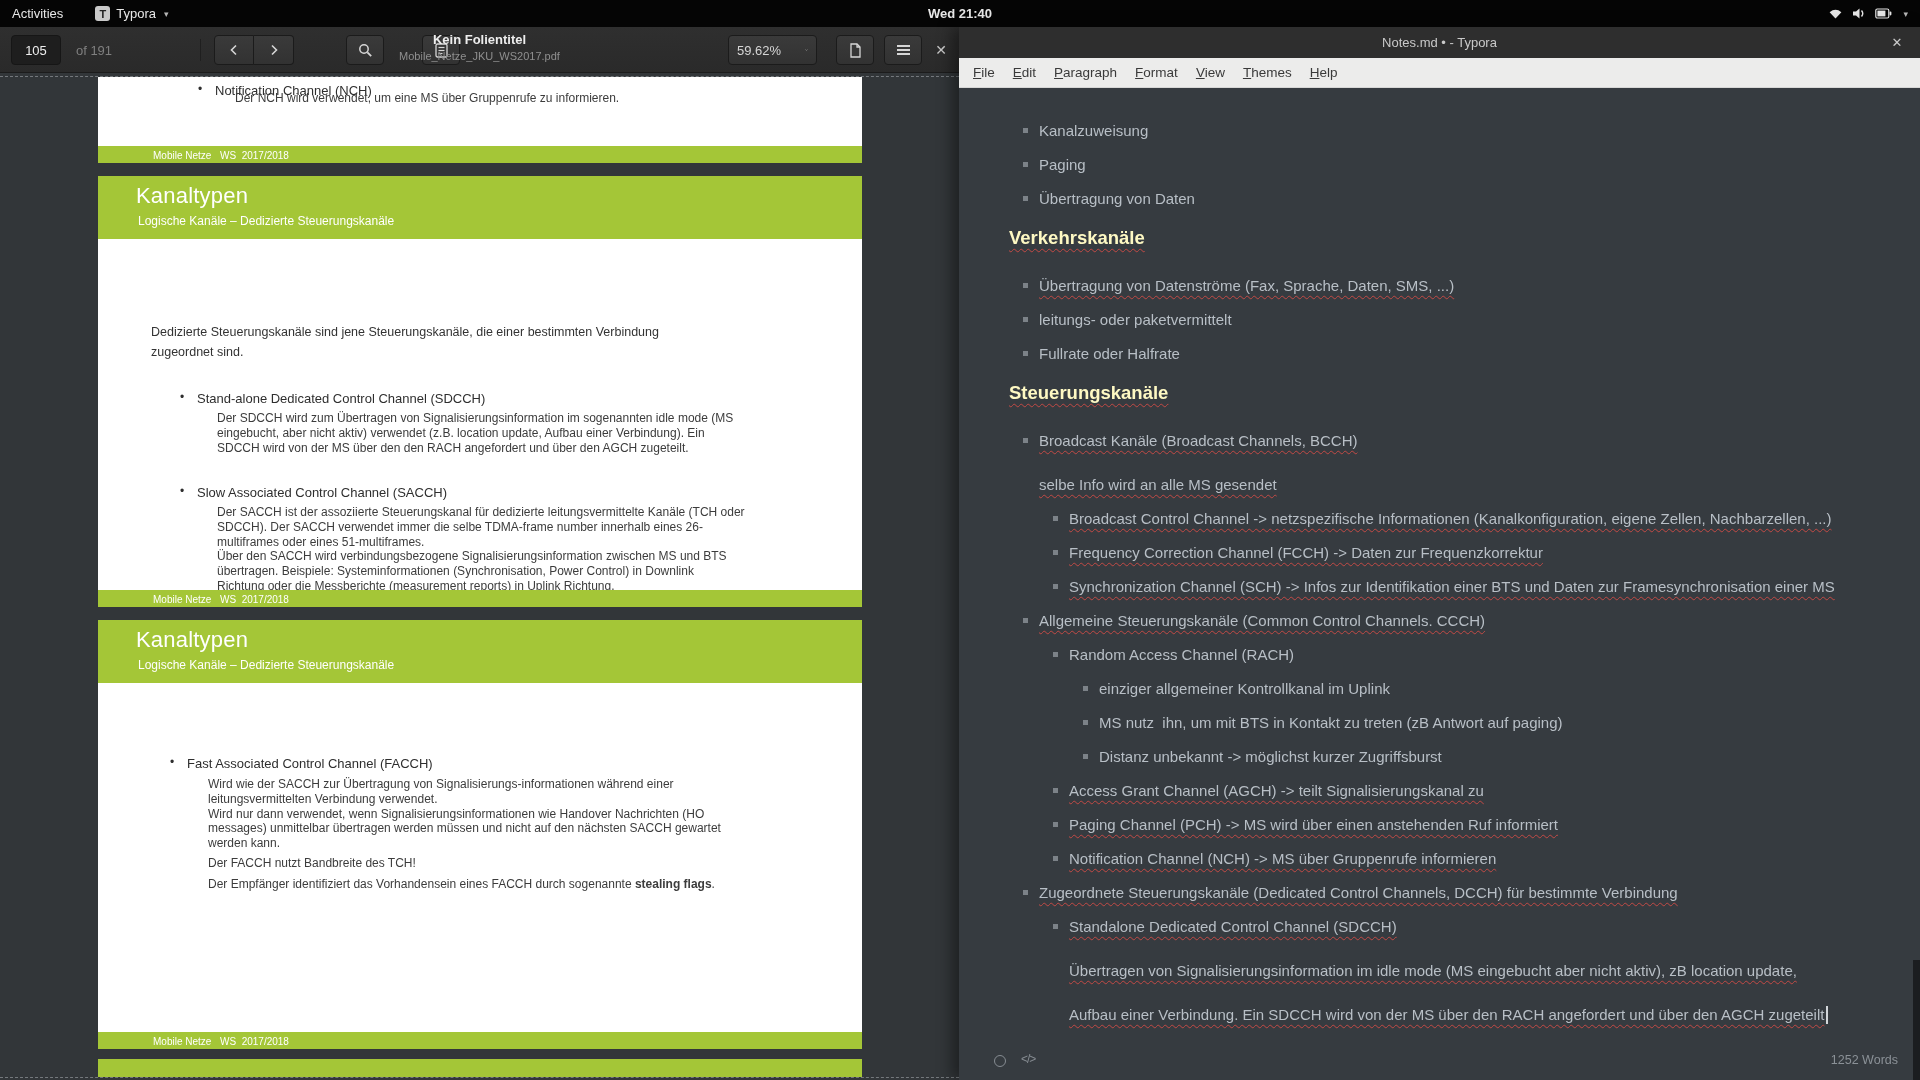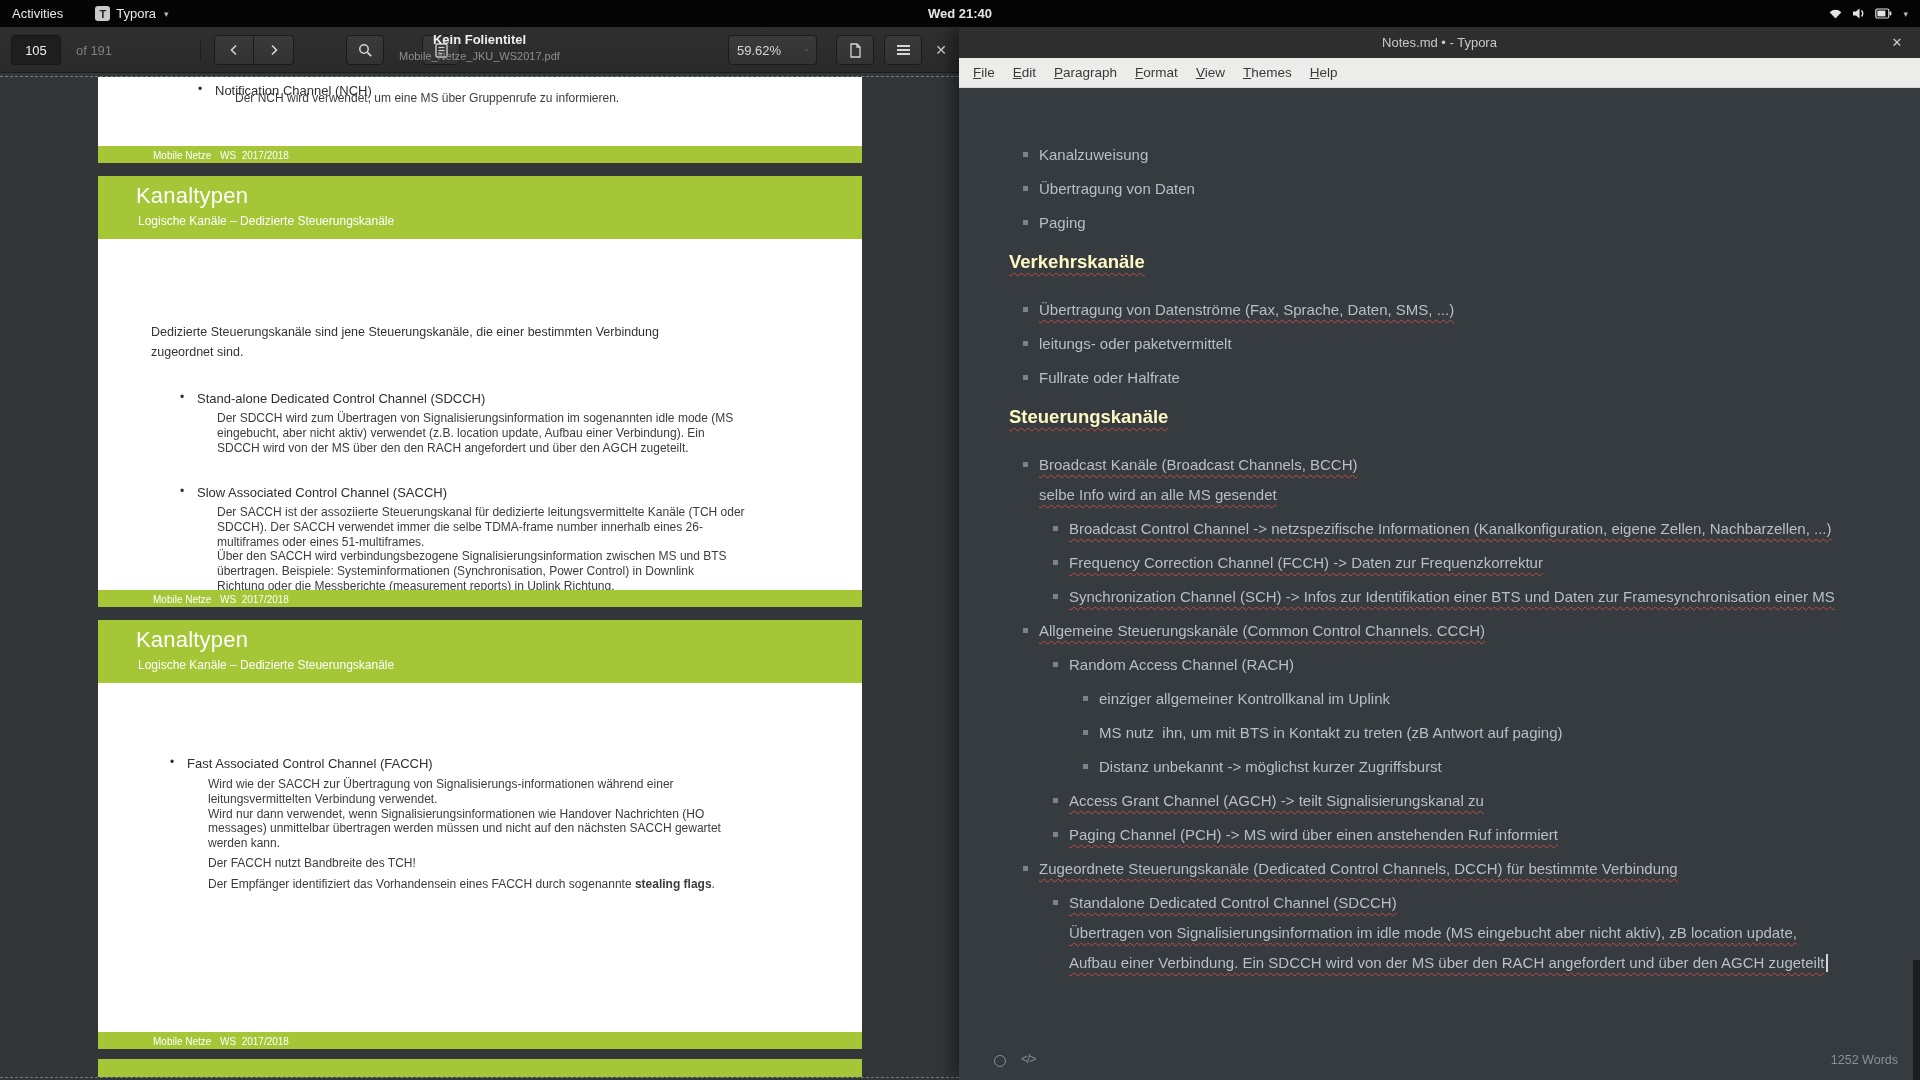--- a/index.html
+++ b/index.html
@@ -74,30 +74,30 @@
     display: flex; align-items: center; justify-content: center; }
   #ty-title { color: #c9c9c9; font-size: 13px; }
   #ty-close { position: absolute; right: 10px; top: 0; height: 31px; width: 26px; color: #c9c9c9;
     font-size: 13px; display: flex; align-items: center; justify-content: center; }
   #ty-menubar { position: absolute; left: 0; top: 31px; right: 0; height: 30px; background: #ececeb;
     border-bottom: 1px solid #d7d7d6; display: flex; align-items: center; padding-left: 5px; }
   .menu-item { display: inline-block; color: #3a3a3a; font-size: 13.5px; padding: 4px 9px; }
   .menu-item::first-letter { text-decoration: underline; }
 
   #ty-content { position: absolute; left: 0; top: 61px; right: 0; height: 952px; overflow: hidden;
-    padding: 56px 14px 0 50px; color: var(--ty-text); font-size: 15px; text-align: right; }
+    padding: 32px 14px 0 50px; color: var(--ty-text); font-size: 15px; text-align: right; }
   .md-h { font-size: 18.5px; font-weight: bold; color: #fef9c3; line-height: 26px;
     margin-top: 16px; margin-bottom: 24px; white-space: pre; width: max-content; }
   .md-li { position: relative; line-height: 21px; margin-bottom: 13px; }
   .md-li.lvl1 { margin-left: 30px; }
   .md-li.lvl2 { margin-left: 60px; }
   .md-li.lvl3 { margin-left: 90px; }
   .md-li .blt { position: absolute; left: -16px; top: 8px; width: 5px; height: 5px; background: #7c8288; }
   .md-li .t, .md-li .extra { white-space: pre; width: max-content; }
-  .md-li .extra { margin-top: 9px; }
+  .md-li .extra { margin-top: 23px; }
   .sp { text-decoration-line: underline; text-decoration-style: wavy;
     text-decoration-color: var(--squiggle); text-decoration-thickness: 1px;
     text-underline-offset: 4px; text-decoration-skip-ink: none; }
   .caret { display: inline-block; width: 1.5px; height: 18px; background: #d2d6da; margin-left: 2px;
     vertical-align: -4px; animation: blink 1.06s steps(1) infinite; }
   @keyframes blink { 50% { opacity: 0; } }
 
   #ty-status { position: absolute; left: 0; bottom: 0; right: 0; height: 40px; }
   .st-circle { position: absolute; left: 35px; top: 15px; width: 12px; height: 12px;
     border: 1.5px solid #868c92; border-radius: 50%; }
@@ -277,25 +277,25 @@
         <span class="menu-item">Themes</span>
         <span class="menu-item">Help</span>
       </div>
     <div id="ty-content">
         <div class="md-li lvl1">
           <span class="blt"></span>
           <div class="t">Kanalzuweisung</div>
         </div>
         <div class="md-li lvl1">
           <span class="blt"></span>
+          <div class="t">Paging</div>
+        </div>
+        <div class="md-li lvl1">
+          <span class="blt"></span>
           <div class="t">Übertragung von Daten</div>
-        </div>
-        <div class="md-li lvl1">
-          <span class="blt"></span>
-          <div class="t">Paging</div>
         </div>
         <div class="md-h sp">Verkehrskanäle</div>
         <div class="md-li lvl1">
           <span class="blt"></span>
           <div class="t sp">Übertragung von Datenströme (Fax, Sprache, Daten, SMS, ...)</div>
         </div>
         <div class="md-li lvl1">
           <span class="blt"></span>
           <div class="t">leitungs- oder paketvermittelt</div>
         </div>
@@ -341,20 +341,24 @@
           <span class="blt"></span>
           <div class="t">Distanz unbekannt -&gt; möglichst kurzer Zugriffsburst</div>
         </div>
         <div class="md-li lvl2">
           <span class="blt"></span>
           <div class="t sp">Access Grant Channel (AGCH) -&gt; teilt Signalisierungskanal zu</div>
         </div>
         <div class="md-li lvl2">
           <span class="blt"></span>
           <div class="t sp">Paging Channel (PCH) -&gt; MS wird über einen anstehenden Ruf informiert</div>
+        </div>
+        <div class="md-li lvl2">
+          <span class="blt"></span>
+          <div class="t sp">Notification Channel (NCH) -&gt; MS über Gruppenrufe informieren</div>
         </div>
         <div class="md-li lvl1">
           <span class="blt"></span>
           <div class="t sp">Zugeordnete Steuerungskanäle (Dedicated Control Channels, DCCH) für bestimmte Verbindung</div>
         </div>
         <div class="md-li lvl2">
           <span class="blt"></span>
           <div class="t sp">Standalone Dedicated Control Channel (SDCCH)</div>
           <div class="extra sp">Übertragen von Signalisierungsinformation im idle mode (MS eingebucht aber nicht aktiv), zB location update,</div>
           <div class="extra sp">Aufbau einer Verbindung. Ein SDCCH wird von der MS über den RACH angefordert und über den AGCH zugeteilt<span class="caret"></span></div>

